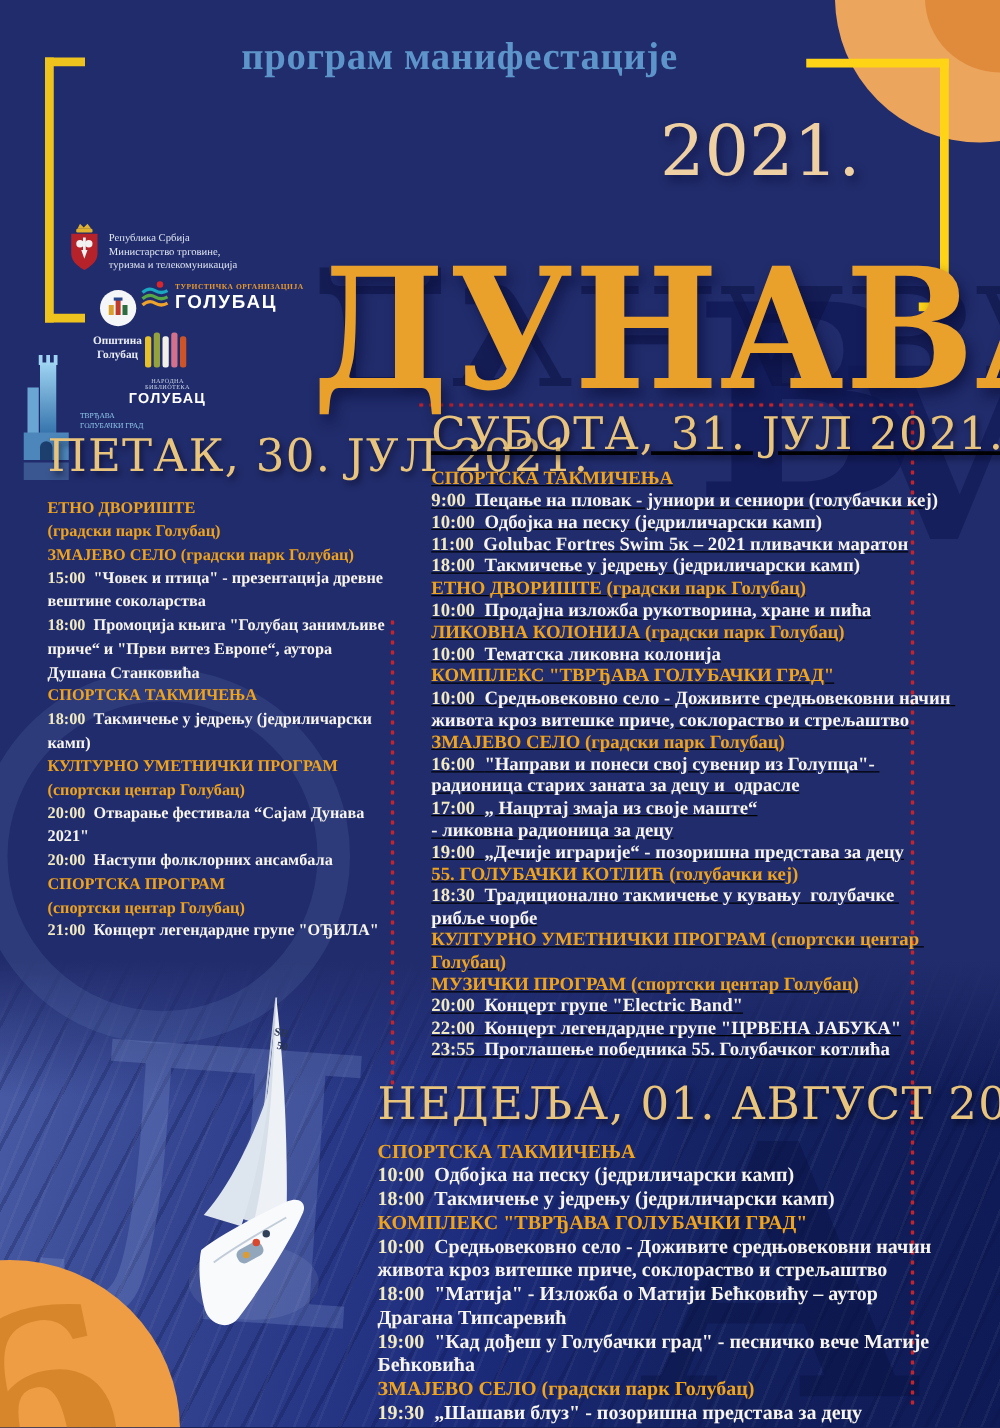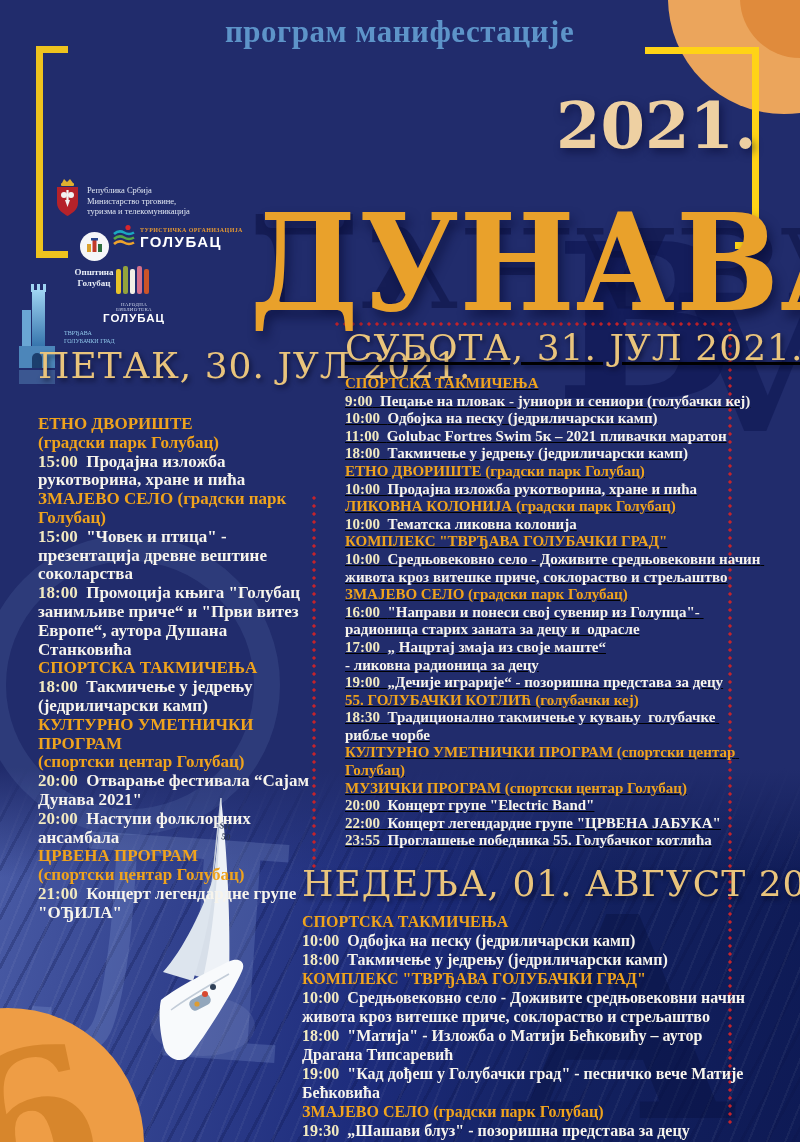--- a/index.html
+++ b/index.html
@@ -43,27 +43,27 @@
     border-right:7px solid #ffd316; border-top:7px solid #ffd316;
   }
   .bracket-right-foot { position:absolute; left:735px; top:242px; width:24px; height:7px; background:#ffd316; z-index:4; }
   .dotted-h { position:absolute; left:333px; top:322px; width:398px; height:4px; z-index:5;
     background-image:radial-gradient(circle, #c4232b 1.5px, rgba(0,0,0,0) 1.7px); background-size:8px 4px; background-repeat:repeat-x; }
   .dotted-v { position:absolute; width:4px; z-index:5;
     background-image:radial-gradient(circle, #c4232b 1.5px, rgba(0,0,0,0) 1.7px); background-size:4px 8px; background-repeat:repeat-y; }
   .dv-right { left:728px; top:326px; height:800px; }
   .dv-mid   { left:312px; top:494px; height:374px; }
   
-  .kicker { position:absolute; left:193px; top:14px; z-index:6;
-    font-size:31px; font-weight:700; color:#5d94c9; letter-spacing:0.5px;margin-left:32px; }
+  .kicker { position:absolute; left:193px; top:27px; z-index:6;
+    font-size:31px; font-weight:700; color:#5d94c9; letter-spacing:0.5px; }
   .title1 { position:absolute; left:86px; top:62px; z-index:6; font-family:"DejaVu Serif",serif;
     font-size:138px; font-weight:700; line-height:1; color:#c8512a; letter-spacing:2px;
     text-shadow:4px 6px 10px rgba(8,12,55,0.65); }
-  .year { position:absolute; left:556px; top:94px; z-index:6; font-family:"DejaVu Serif",serif;
-    font-size:64px; font-weight:700; line-height:1; color:#eed0a2; text-shadow:3px 4px 8px rgba(8,12,55,0.6); }
+  .year { position:absolute; left:528px; top:94px; z-index:6; font-family:"DejaVu Serif",serif;
+    font-size:56px; font-weight:400; line-height:1; color:#eed0a2; text-shadow:3px 4px 8px rgba(8,12,55,0.6); }
   .title2 { position:absolute; left:250px; top:196px; z-index:6; font-family:"DejaVu Serif",serif;
     font-size:122px; font-weight:700; line-height:1; color:#e9a12b; letter-spacing:1px;
     transform:scaleY(1.1); transform-origin:top left; text-shadow:4px 6px 10px rgba(8,12,55,0.65); }
   .title2-reflect { position:absolute; left:250px; top:322px; z-index:2; font-family:"DejaVu Serif",serif;
     font-size:122px; font-weight:700; line-height:1; color:rgba(12,19,68,0.55); letter-spacing:1px;
     transform:scaleY(-0.9); transform-origin:top left; height:120px; overflow:hidden; }
   
   .logo { position:absolute; z-index:6; color:#e8edf6; }
   .lg-ministry { left:54px; top:178px; display:flex; gap:6px; }
   .lg-ministry .txt { font-size:8.5px; line-height:10.5px; padding-top:7px; color:#dfe6f2; }
@@ -78,21 +78,21 @@
   .lg-lib .l1 { font-size:5px; color:#cdd6ea; letter-spacing:0.3px; margin-top:3px; }
   .lg-lib .l2 { font-size:11.5px; color:#ffffff; font-weight:700; letter-spacing:1px; font-family:"Liberation Sans",sans-serif; }
   .lg-fort { left:14px; top:276px; display:flex; gap:4px; }
   .lg-fort .txt { font-size:6px; line-height:7.5px; color:#8fc6ea; padding-top:54px; width:52px; }
   
   .day { position:absolute; z-index:7; }
   .day h2 { font-family:"DejaVu Serif",serif; font-weight:400; font-size:36px; line-height:1;
     color:#e9c47c; letter-spacing:1px; text-shadow:2px 3px 5px rgba(0,2,20,0.55); white-space:nowrap; }
   .entries { font-weight:700; color:#f7f4ec; }
   .day-fri { left:38px; top:348px; width:276px; }
-  .day-fri .entries { margin-top:31px; font-size:17px; line-height:18.8px; }
+  .day-fri .entries { margin-top:13px; font-size:13px; line-height:18.8px; }
   .day-sat { left:345px; top:330px; width:416px;text-decoration:underline; }
   .day-sat .entries { margin-top:9px; font-size:15px; line-height:17.6px; }
   .day-sun { left:302px; top:866px; width:460px; }
   .day-sun .entries { margin-top:10px; font-size:16px; line-height:19px; }
   .sec  { color:#efa31d; white-space:pre-wrap; }
   .time { color:#f1e9c0; }
   .etext { white-space:pre-wrap; }
   
   .boat { position:absolute; left:133px; top:788px; z-index:4; }
 </style>
@@ -223,31 +223,30 @@
     <circle cx="64" cy="216" r="2.6" fill="#dd9c32"></circle>
     <text x="86" y="40" font-size="9" font-weight="bold" fill="#2a3550" transform="rotate(10 86 40)">SR</text>
     <text x="88" y="51" font-size="9" font-weight="bold" fill="#2a3550" transform="rotate(10 88 51)">50</text>
   </svg>
 
   <section class="day day-fri">
     <h2>ПЕТАК, 30. ЈУЛ 2021.</h2>
     <div class="entries">
         <div class="sec">ЕТНО ДВОРИШТЕ
 (градски парк Голубац)</div>
-        <div class="row"><span class="time">15:00</span>&nbsp; <span class="etext">Продајна изложба рукотворина, хране и пића</span></div>
         <div class="sec">ЗМАЈЕВО СЕЛО (градски парк Голубац)</div>
         <div class="row"><span class="time">15:00</span>&nbsp; <span class="etext">"Човек и птица" - презентација древне вештине соколарства</span></div>
         <div class="row"><span class="time">18:00</span>&nbsp; <span class="etext">Промоција књига "Голубац занимљиве приче“ и "Први витез Европе“, аутора Душана Станковића</span></div>
         <div class="sec">СПОРТСКА ТАКМИЧЕЊА</div>
         <div class="row"><span class="time">18:00</span>&nbsp; <span class="etext">Такмичење у једрењу (једриличарски камп)</span></div>
         <div class="sec">КУЛТУРНО УМЕТНИЧКИ ПРОГРАМ
 (спортски центар Голубац)</div>
         <div class="row"><span class="time">20:00</span>&nbsp; <span class="etext">Отварање фестивала “Сајам Дунава 2021"</span></div>
         <div class="row"><span class="time">20:00</span>&nbsp; <span class="etext">Наступи фолклорних ансамбала</span></div>
-        <div class="sec">ЦРВЕНА ПРОГРАМ
+        <div class="sec">СПОРТСКА ПРОГРАМ
 (спортски центар Голубац)</div>
         <div class="row"><span class="time">21:00</span>&nbsp; <span class="etext">Концерт легендардне групе "ОЂИЛА"</span></div>
       </div>
   </section>
 
   <section class="day day-sat">
     <h2>СУБОТА, 31. ЈУЛ 2021.</h2>
     <div class="entries">
         <div class="sec">СПОРТСКА ТАКМИЧЕЊА</div>
         <div class="row"><span class="time">9:00</span>&nbsp; <span class="etext">Пецање на пловак - јуниори и сениори (голубачки кеј)</span></div>

